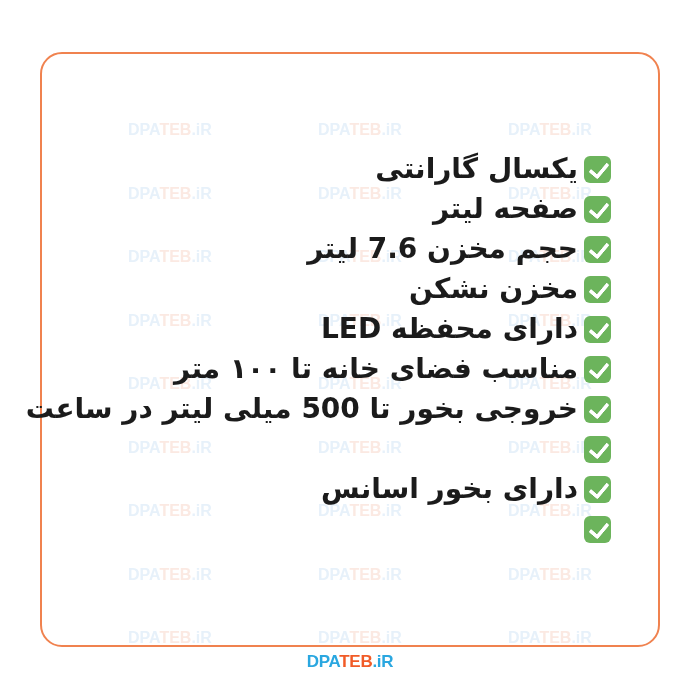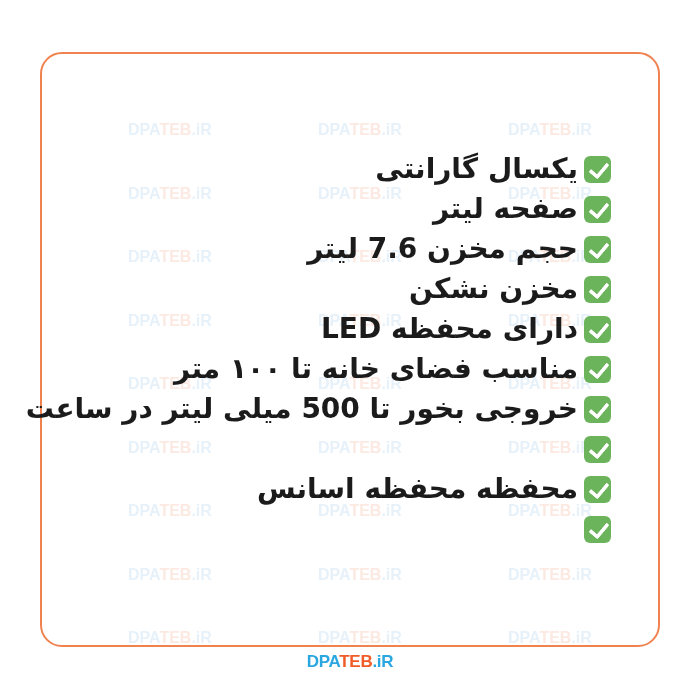--- a/index.html
+++ b/index.html
@@ -242,21 +242,21 @@
     <span class="check"></span>
     <span class="feature-label">خروجی بخور تا 500 میلی لیتر در ساعت</span>
   </div>
 
   <div class="feature-item">
     <span class="check"></span>
   </div>
 
   <div class="feature-item">
     <span class="check"></span>
-    <span class="feature-label">محفظه محفظه اسانس</span>
+    <span class="feature-label">دارای بخور اسانس</span>
   </div>
 
   <div class="feature-item">
     <span class="check"></span>
   </div>
 </div>
   <div class="logo">
     <span class="lg-blue">DPA</span><span class="lg-orange">TEB</span><span class="lg-blue">.iR</span>
   </div>
 </div>

